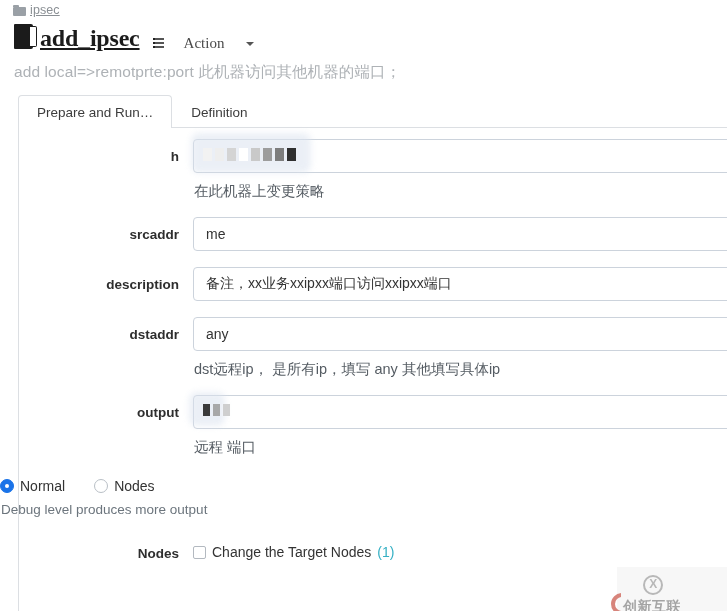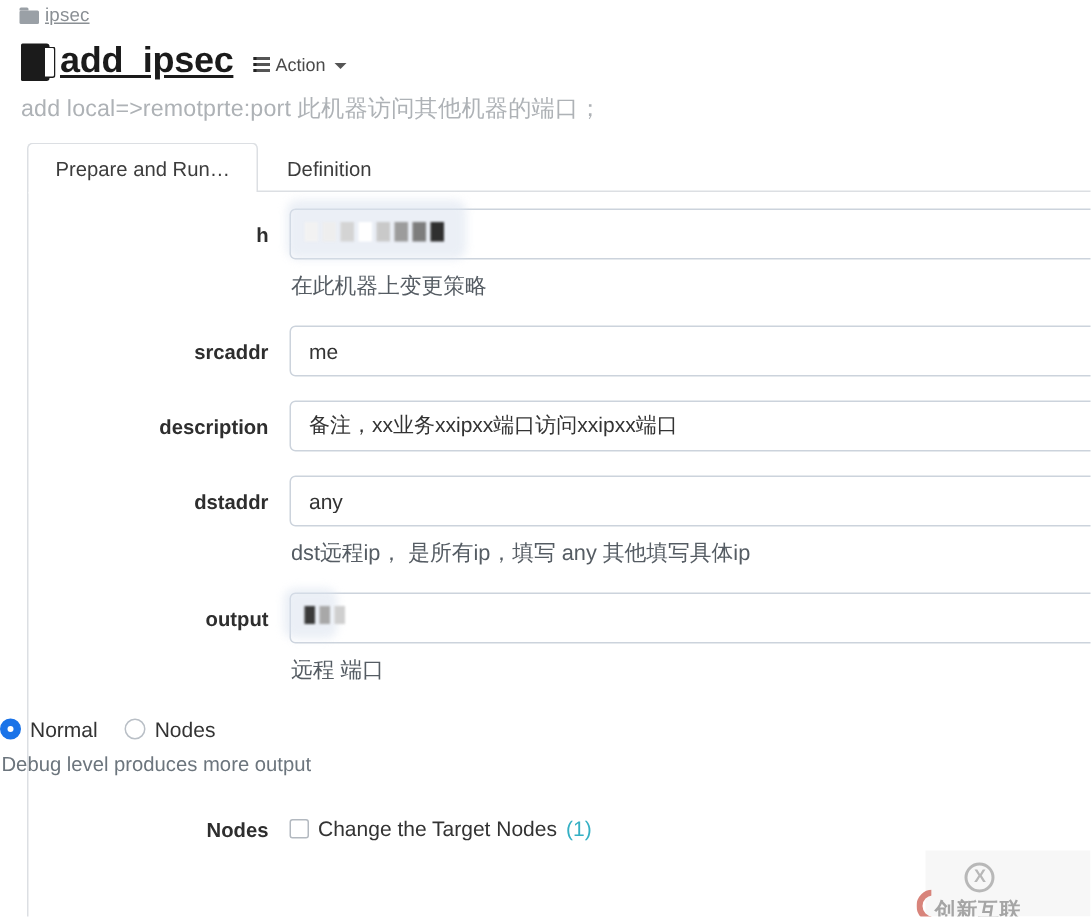--- a/index.html
+++ b/index.html
@@ -61,21 +61,21 @@
     letter-spacing: 0.1px;
   }
 
   
   .title-row {
     position: absolute;
     left: 14px;
     top: 24px;
     height: 34px;
     display: flex;
-    align-items: center;
+    font-family: Liberation Serif, serif;
   }
   .book-icon {
     width: 23px;
     height: 25px;
     position: relative;
     flex: 0 0 auto;
     margin-right: 3px;
   }
   .book-icon .cover {
     position: absolute;
@@ -98,23 +98,23 @@
     font-weight: 700;
     color: #1b1b1b;
     text-decoration: underline;
     text-underline-offset: 2px;
     letter-spacing: -0.2px;
     line-height: 28px;
   }
   .action-btn {
     display: flex;
     align-items: center;
-    gap: 4px;
+    gap: 20px;
     margin-left: 13px;
-    font-size: 12px;
+    font-size: 15px;
     color: #4a4a4a;
     padding-top: 4px;
     cursor: pointer;
   }
   .list-icon {
     display: inline-block;
     width: 11px;
     height: 10px;
     position: relative;
   }
@@ -302,21 +302,21 @@
     padding-top: 8px;
     gap: 9px;
   }
   .choice {
     display: flex;
     align-items: center;
     gap: 6px;
     font-size: 14px;
     color: #333;
     cursor: pointer;
-    margin-right: 9px;
+    margin-right: 20px;
   }
   .radio {
     width: 14px; height: 14px;
     border-radius: 50%;
     border: 1px solid #b9bfc6;
     background: #fff;
     display: inline-block;
     position: relative;
     flex: 0 0 auto;
   }

